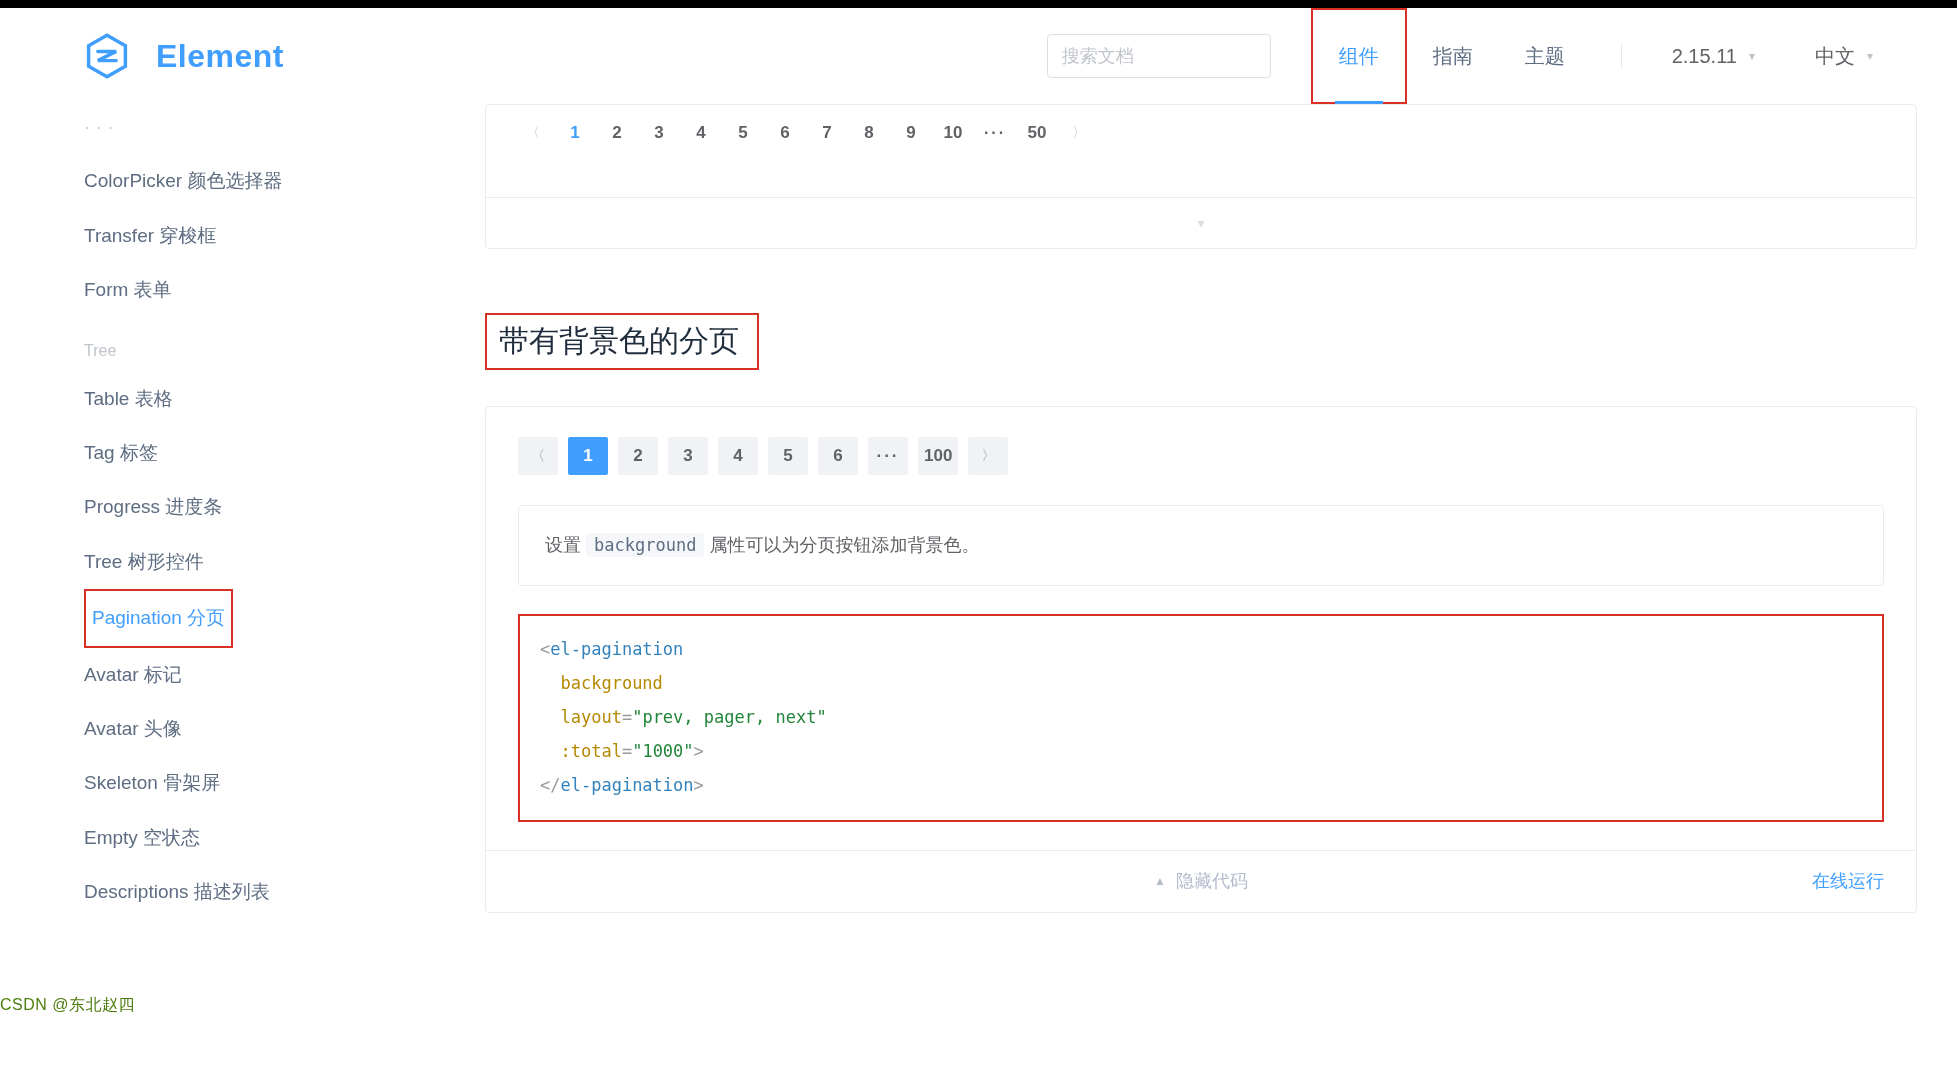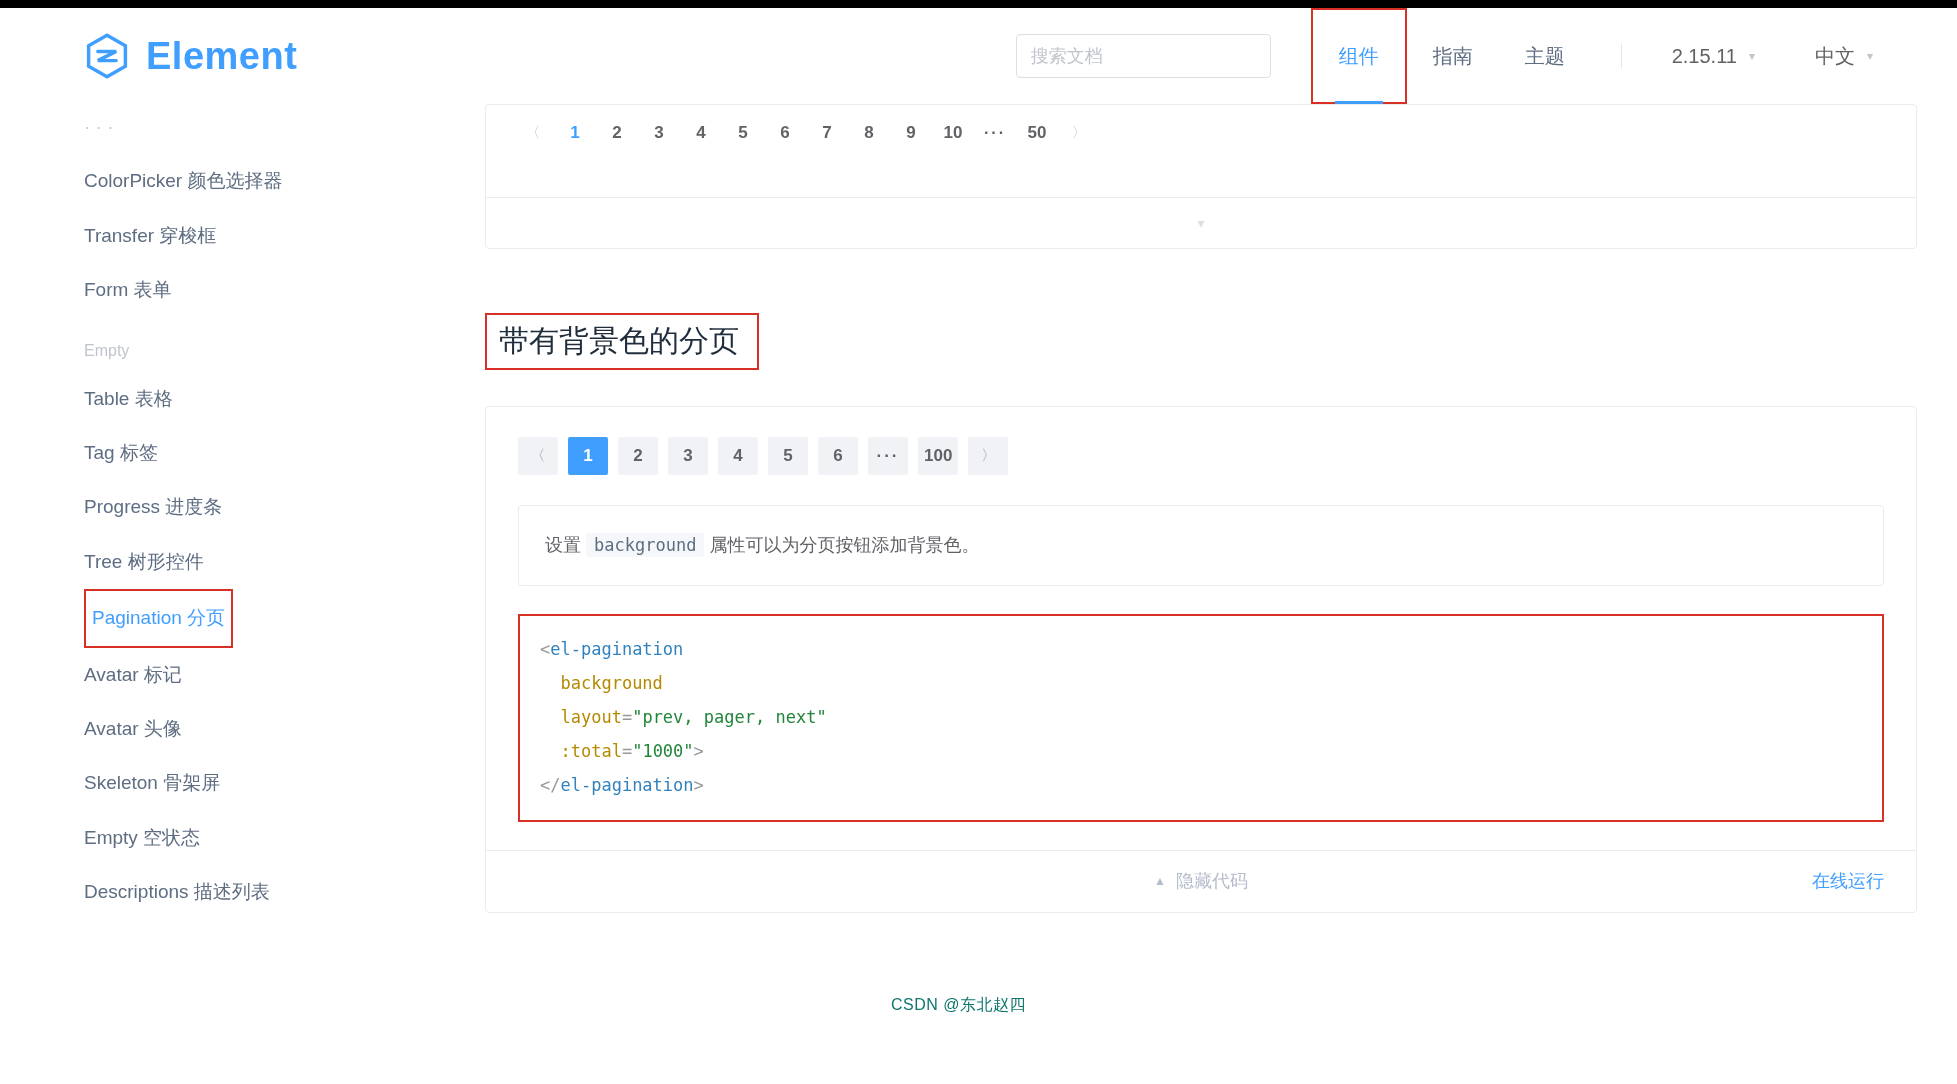--- a/index.html
+++ b/index.html
@@ -1,23 +1,23 @@
 <!DOCTYPE html>
 <html><head>
 <meta charset="utf-8">
 <style>
 *{box-sizing:border-box;margin:0;padding:0}
 body{font-family:"Helvetica Neue",Arial,"Microsoft YaHei",sans-serif;background:#fff;color:#1f2d3d}
 .page-wrap{width:1957px;margin:0 auto;transform-origin:top left}
 .banner{height:8px;background:#000;width:100%}
 .header{display:flex;align-items:center;height:96px;padding:0 84px;border-bottom:0}
-.logo-box{display:flex;align-items:center;gap:16px;color:#409EFF;font-weight:600;font-size:38px;letter-spacing:.5px}
+.logo-box{display:flex;align-items:center;gap:26px;color:#409EFF;font-weight:600;font-size:32px;letter-spacing:.5px}
 .logo-box svg{width:46px;height:46px}
 .header-spacer{flex:1}
-.search-input{width:255px;height:44px;border:1px solid #dcdfe6;border-radius:4px;padding:0 14px;font-size:18px;color:#606266;background:#fff}
+.search-input{width:224px;height:44px;border:1px solid #dcdfe6;border-radius:4px;padding:0 14px;font-size:18px;color:#606266;background:#fff}
 .search-input::placeholder{color:#c0c4cc}
 .nav{display:flex;align-items:center;margin-left:40px}
 .nav-item{padding:0 26px;height:96px;display:flex;align-items:center;font-size:20px;color:#5e6d82;cursor:pointer;position:relative}
 .nav-item.active{color:#409EFF;border:2px solid #d93025}
 .nav-item.active::after{content:"";position:absolute;left:22px;right:22px;bottom:-2px;height:3px;background:#409EFF}
 .divider{height:24px;width:1px;background:#e4e7ed;margin:0 30px}
 .dropdown{display:flex;align-items:center;gap:12px;font-size:20px;color:#606266;cursor:pointer;margin-left:20px}
 .dropdown .caret{font-size:12px;color:#c0c4cc}
 .main-layout{display:flex;padding:0 40px 60px 0}
 .sidebar{width:335px;flex-shrink:0;padding:8px 0 0 84px}
@@ -45,21 +45,21 @@
 .code-block{margin:28px 32px 0 32px;border:2px solid #d93025;padding:16px 20px 18px 20px;font-family:Menlo,Consolas,monospace;font-size:17px;line-height:2.0}
 .code-block pre{white-space:pre}
 .tok-tag{color:#3182bd}
 .tok-attr{color:#b58900}
 .tok-str{color:#22863a}
 .tok-punc{color:#999}
 .card-footer{border-top:1px solid #ebebeb;margin-top:28px;height:62px;display:flex;align-items:center;justify-content:center;position:relative;font-size:18px}
 .hide-code{color:#b5bccc;display:flex;align-items:center;gap:10px;cursor:pointer}
 .hide-code .tri{font-size:12px}
 .run-online{position:absolute;right:32px;color:#409EFF;cursor:pointer}
-.watermark{text-align:center;padding:16px 40px 24px 0;color:#0f766e;font-size:16px;letter-spacing:.5px}
+.watermark{text-align:left;padding:16px 40px 24px 0;color:#4d7c0f;font-size:16px;letter-spacing:.5px}
 </style>
 </head>
 <body>
 
 <div class="page-wrap">
   <div class="banner"></div>
 
   <div class="header">
     <div class="logo-box">
       <svg viewBox="0 0 40 40">
@@ -86,21 +86,21 @@
     </div>
   </div>
 
   <div class="main-layout">
 
     <div class="sidebar">
       <div class="side-link partial" style="padding-top:0">· · ·</div>
       <div class="side-link">ColorPicker 颜色选择器</div>
       <div class="side-link">Transfer 穿梭框</div>
       <div class="side-link">Form 表单</div>
-      <div class="side-group">Empty</div>
+      <div class="side-group">Tree</div>
       <div class="side-link">Table 表格</div>
       <div class="side-link">Tag 标签</div>
       <div class="side-link">Progress 进度条</div>
       <div class="side-link">Tree 树形控件</div>
       <div><span class="side-link active">Pagination 分页</span></div>
       <div class="side-link">Avatar 标记</div>
       <div class="side-link">Avatar 头像</div>
       <div class="side-link">Skeleton 骨架屏</div>
       <div class="side-link">Empty 空状态</div>
       <div class="side-link">Descriptions 描述列表</div>

